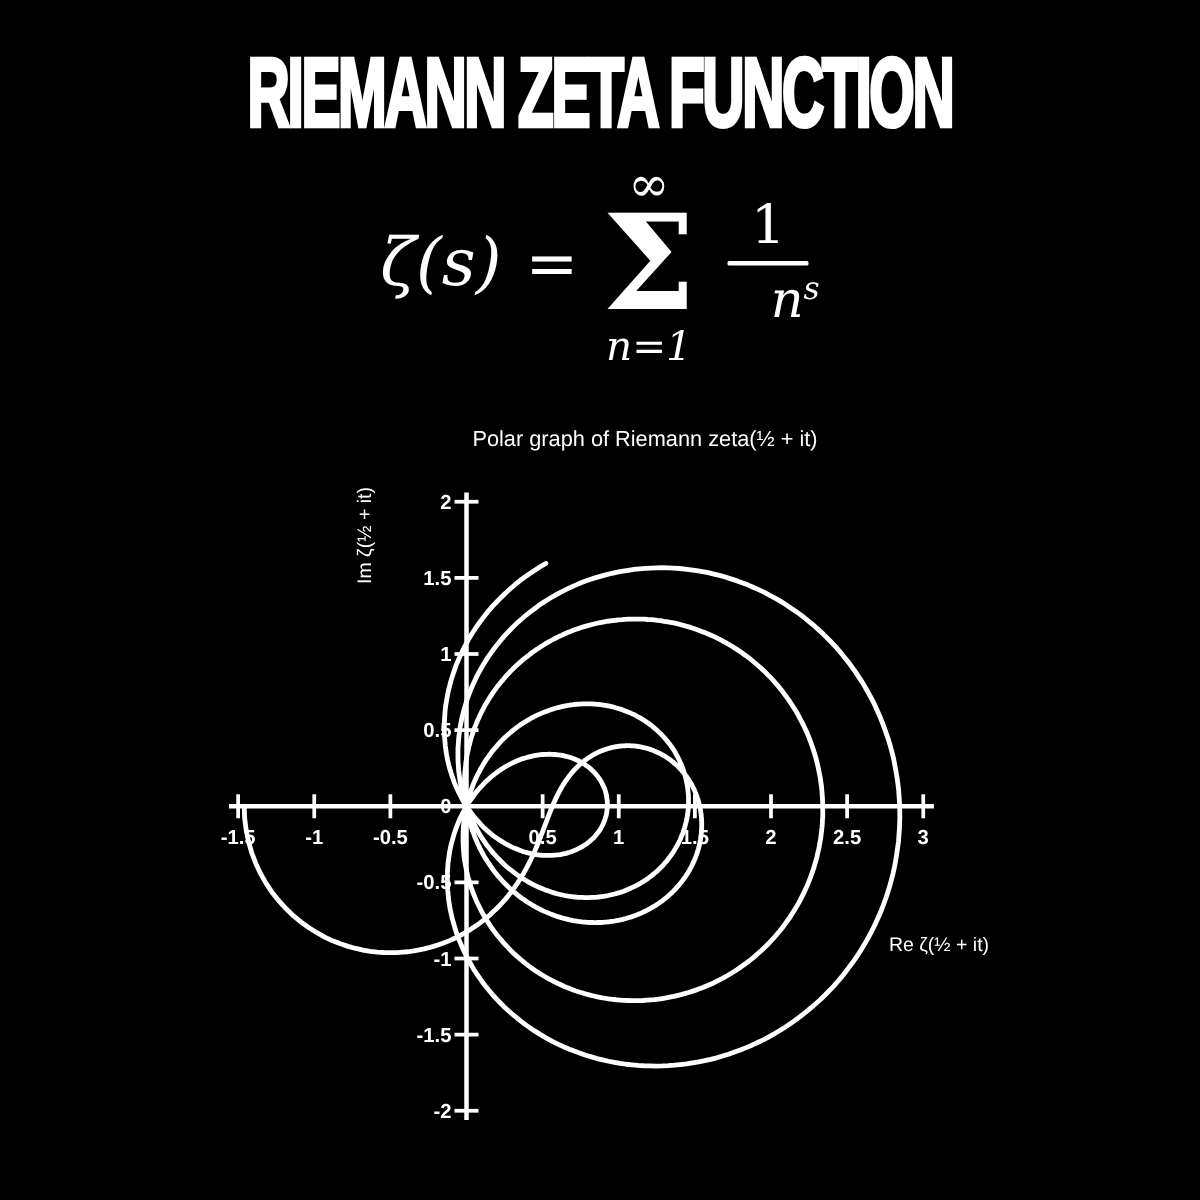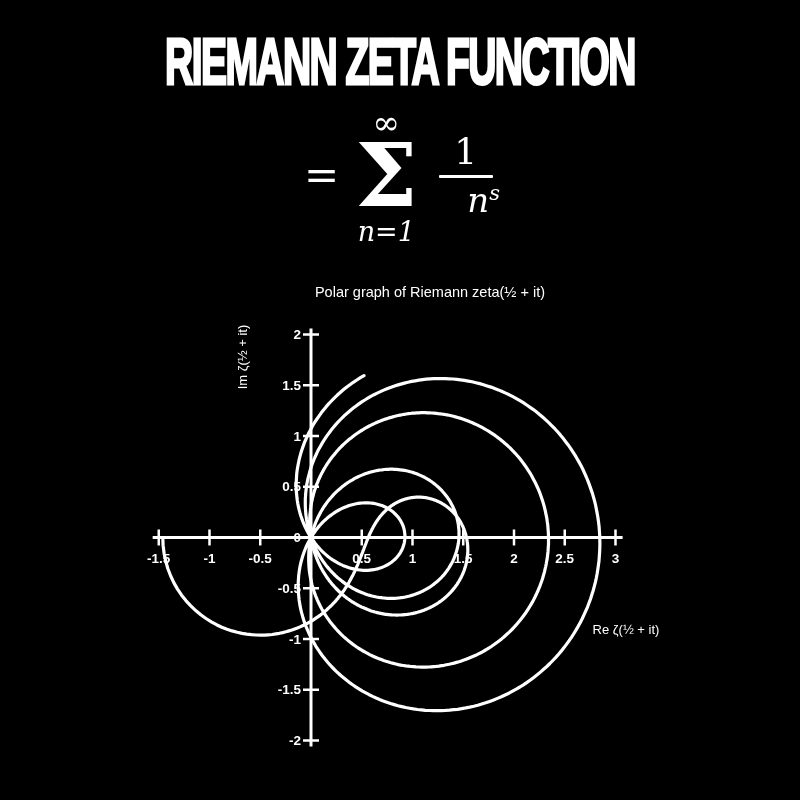--- a/index.html
+++ b/index.html
@@ -38,20 +38,21 @@
   .c-title{font-family:"Liberation Sans",sans-serif;font-size:14.5px;fill:#fff;}
   .c-axis-label{font-family:"Liberation Sans",sans-serif;font-size:13px;fill:#fff;}
   .tick-label{font-family:"Liberation Sans",sans-serif;font-size:13.5px;font-weight:bold;fill:#fff;}
 </style>
 </head>
 <body>
 
 <div class="poster-title">RIEMANN ZETA FUNCTION</div>
 
 <div class="formula">
+  <span class="f-lhs">ζ(s)</span>
   <span class="f-eq">=</span>
   <span class="f-sum">
     <span class="f-sum-upper">∞</span>
     <span class="f-sigma">Σ</span>
     <span class="f-sum-lower">n=1</span>
   </span>
   <span class="f-frac">
     <span class="f-num">1</span>
     <span class="f-bar"></span>
     <span class="f-den"><span>n</span><sup>s</sup></span>

